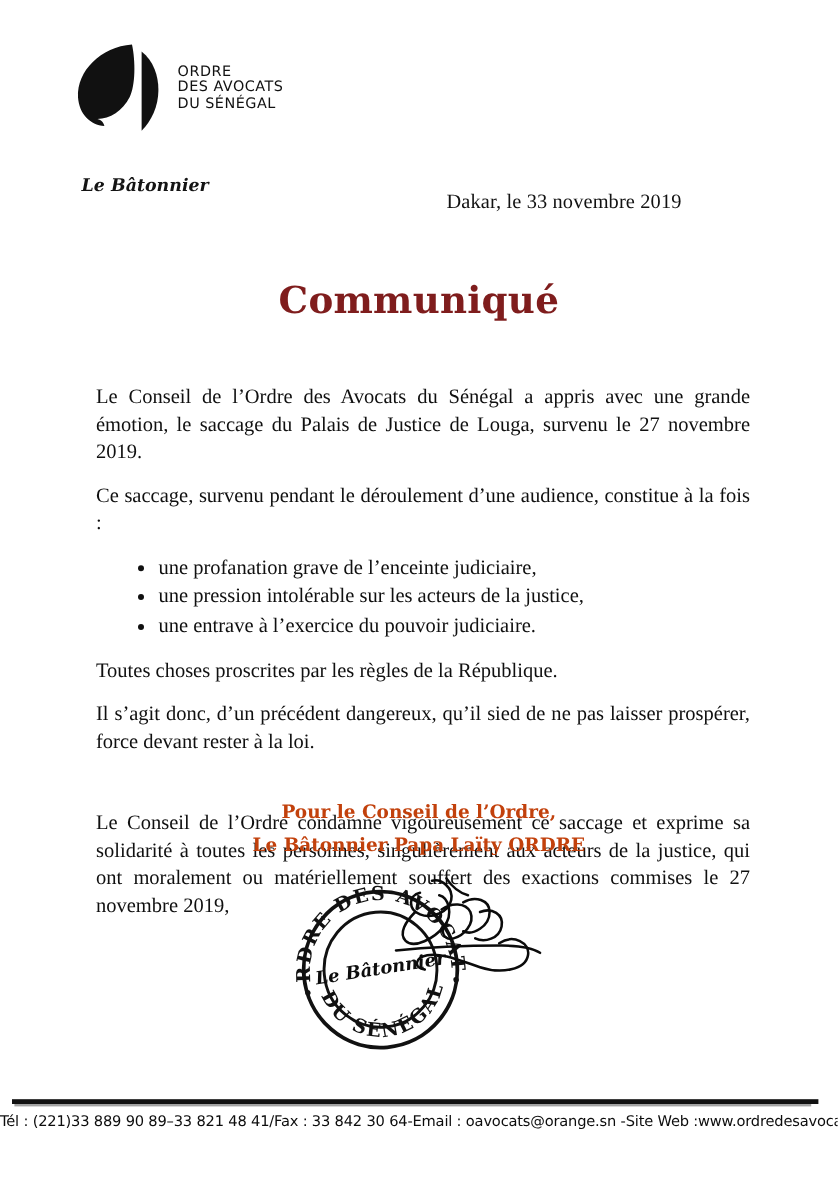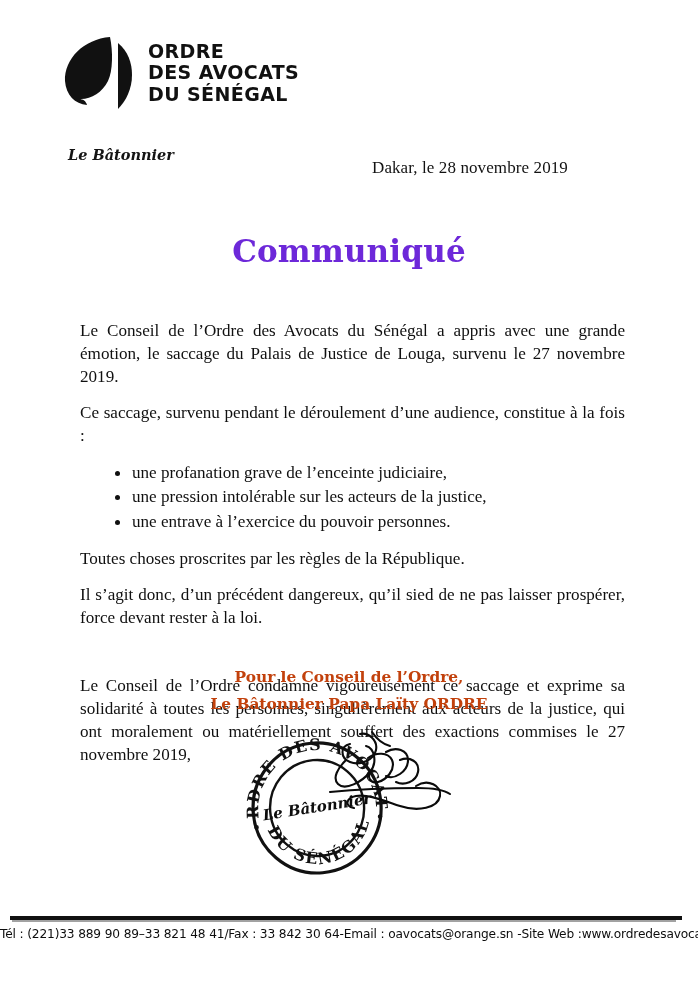--- a/index.html
+++ b/index.html
@@ -35,22 +35,22 @@
   .logo-mark {
     width: 74px;
     height: 78px;
     position: relative;
     flex: none;
   }
   .logo-mark svg { display: block; }
 
   .logo-words {
     font-family: "DejaVu Sans", sans-serif;
-    font-weight: 700;
-    font-size: 19px;
+    font-weight: 400;
+    font-size: 12px;
     line-height: 1.12;
     letter-spacing: 0.4px;
     color: #111111;
     padding-top: 2px;
   }
   .logo-words div { white-space: nowrap; }
 
   
   .sender {
     position: absolute;
@@ -75,21 +75,21 @@
   .doc-title {
     position: absolute;
     left: 0;
     right: 0;
     top: 212px;
     text-align: center;
     font-family: "DejaVu Serif", serif;
     font-weight: 700;
     font-size: 31px;
     letter-spacing: 0.2px;
-    color: #6d28d9;
+    color: #7f1d1d;
   }
   .doc-subtitle {
     position: absolute;
     left: 92px;
     width: 514px;
     top: 260px;
     text-align: center;
     font-family: "DejaVu Serif", serif;
     font-weight: 700;
     font-size: 15.2px;
@@ -236,32 +236,32 @@
       </svg>
     </div>
     <div class="logo-words">
       <div>ORDRE</div>
       <div>DES AVOCATS</div>
       <div>DU SÉNÉGAL</div>
     </div>
   </div>
 
   <div class="sender">Le Bâtonnier</div>
-  <div class="dateline">Dakar, le 28 novembre 2019</div>
+  <div class="dateline">Dakar, le 33 novembre 2019</div>
 
   <h1 class="doc-title">Communiqué</h1>
 
   <div class="body-area">
     <p class="para">Le Conseil de l’Ordre des Avocats du Sénégal a appris avec une grande émotion, le saccage du Palais de Justice de Louga, survenu le 27 novembre 2019.</p>
     <p class="para">Ce saccage, survenu pendant le déroulement d’une audience, constitue à la fois :</p>
 
     <ul class="bullets">
       <li>une profanation grave de l’enceinte judiciaire,</li>
       <li>une pression intolérable sur les acteurs de la justice,</li>
-      <li>une entrave à l’exercice du pouvoir personnes.</li>
+      <li>une entrave à l’exercice du pouvoir judiciaire.</li>
     </ul>
 
     <p class="para">Toutes choses proscrites par les règles de la République.</p>
     <p class="para">Il s’agit donc, d’un précédent dangereux, qu’il sied de ne pas laisser prospérer, force devant rester à la loi.</p>
     <p class="para">Le Conseil de l’Ordre condamne vigoureusement ce saccage et exprime sa solidarité à toutes les personnes, singulièrement aux acteurs de la justice, qui ont moralement ou matériellement souffert des exactions commises le 27 novembre 2019,</p>
   </div>
 
   <div class="signoff">
     <div>Pour le Conseil de l’Ordre,</div>
     <div>Le Bâtonnier Papa Laïty ORDRE</div>

